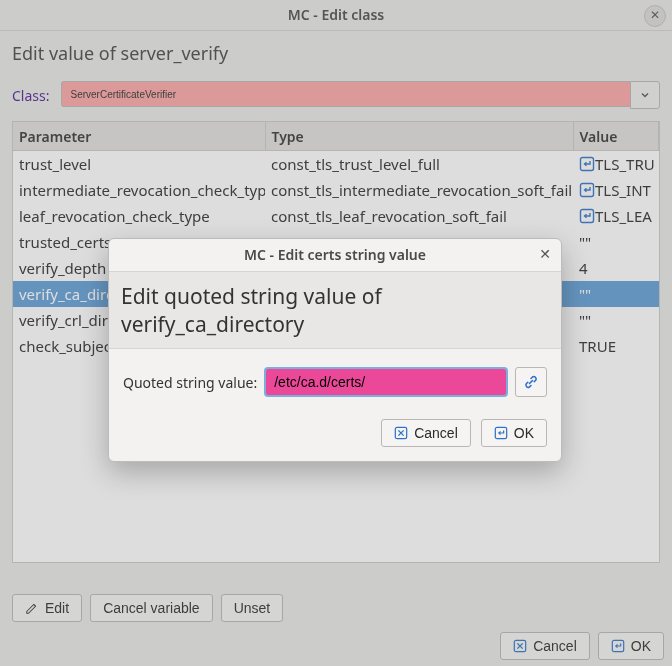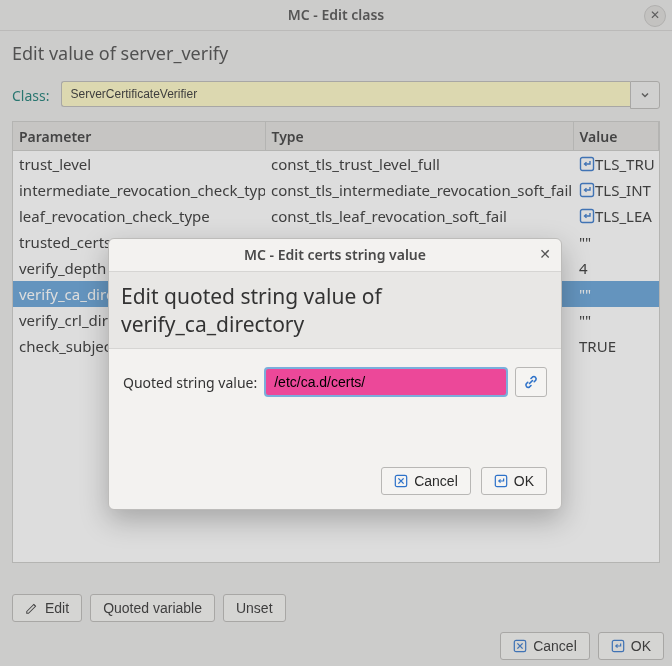--- a/index.html
+++ b/index.html
@@ -55,35 +55,35 @@
   }
 
   .class-row {
     display: flex;
     align-items: center;
     padding: 10px 12px 8px 12px;
     gap: 10px;
   }
   .class-label {
     font-size: 14px;
-    color: #0f766e;
+    color: #4c1d95;
     padding-right: 2px;
   }
   .class-combo {
     flex: 1;
     display: flex;
   }
   .class-combo-input {
     flex: 1;
     height: 26px;
     border: 1px solid #b8b7b5;
     border-right: none;
-    background: #fef9c3;
+    background: #fca5a5;
     padding: 0 8px;
-    font-size: 12px;
+    font-size: 10px;
     color: #2b2b2b;
     border-radius: 3px 0 0 3px;
     box-sizing: border-box;
   }
   .class-combo-btn {
     width: 28px;
     height: 26px;
     border: 1px solid #b8b7b5;
     background: #eeeeec;
     border-radius: 0 3px 3px 0;
@@ -165,21 +165,20 @@
     padding: 0 12px;
     border: 1px solid #b8b7b5;
     background: #f5f4f2;
     border-radius: 3px;
     display: inline-flex;
     align-items: center;
     gap: 6px;
     font-size: 14px;
     cursor: pointer;
     color: #2b2b2b;
-    margin-top: 48px;
   }
   .btn svg { width: 14px; height: 14px; }
 
   
   .overlay {
     position: absolute;
     inset: 0;
     background: rgba(120,120,120,0.25);
   }
 
@@ -415,21 +414,21 @@
   </div>
 
   <div class="main-btn-row">
     <button class="btn">
       <svg viewBox="0 0 16 16">
           <use href="#i-edit"></use>
         </svg>
       <span>Edit</span>
     </button>
     <button class="btn">
-      <span>Quoted variable</span>
+      <span>Cancel variable</span>
     </button>
     <button class="btn">
       <span>Unset</span>
     </button>
   </div>
 
   <div class="main-btn-row2">
     <button class="btn">
       <svg viewBox="0 0 16 16">
           <use href="#i-cancel"></use>

